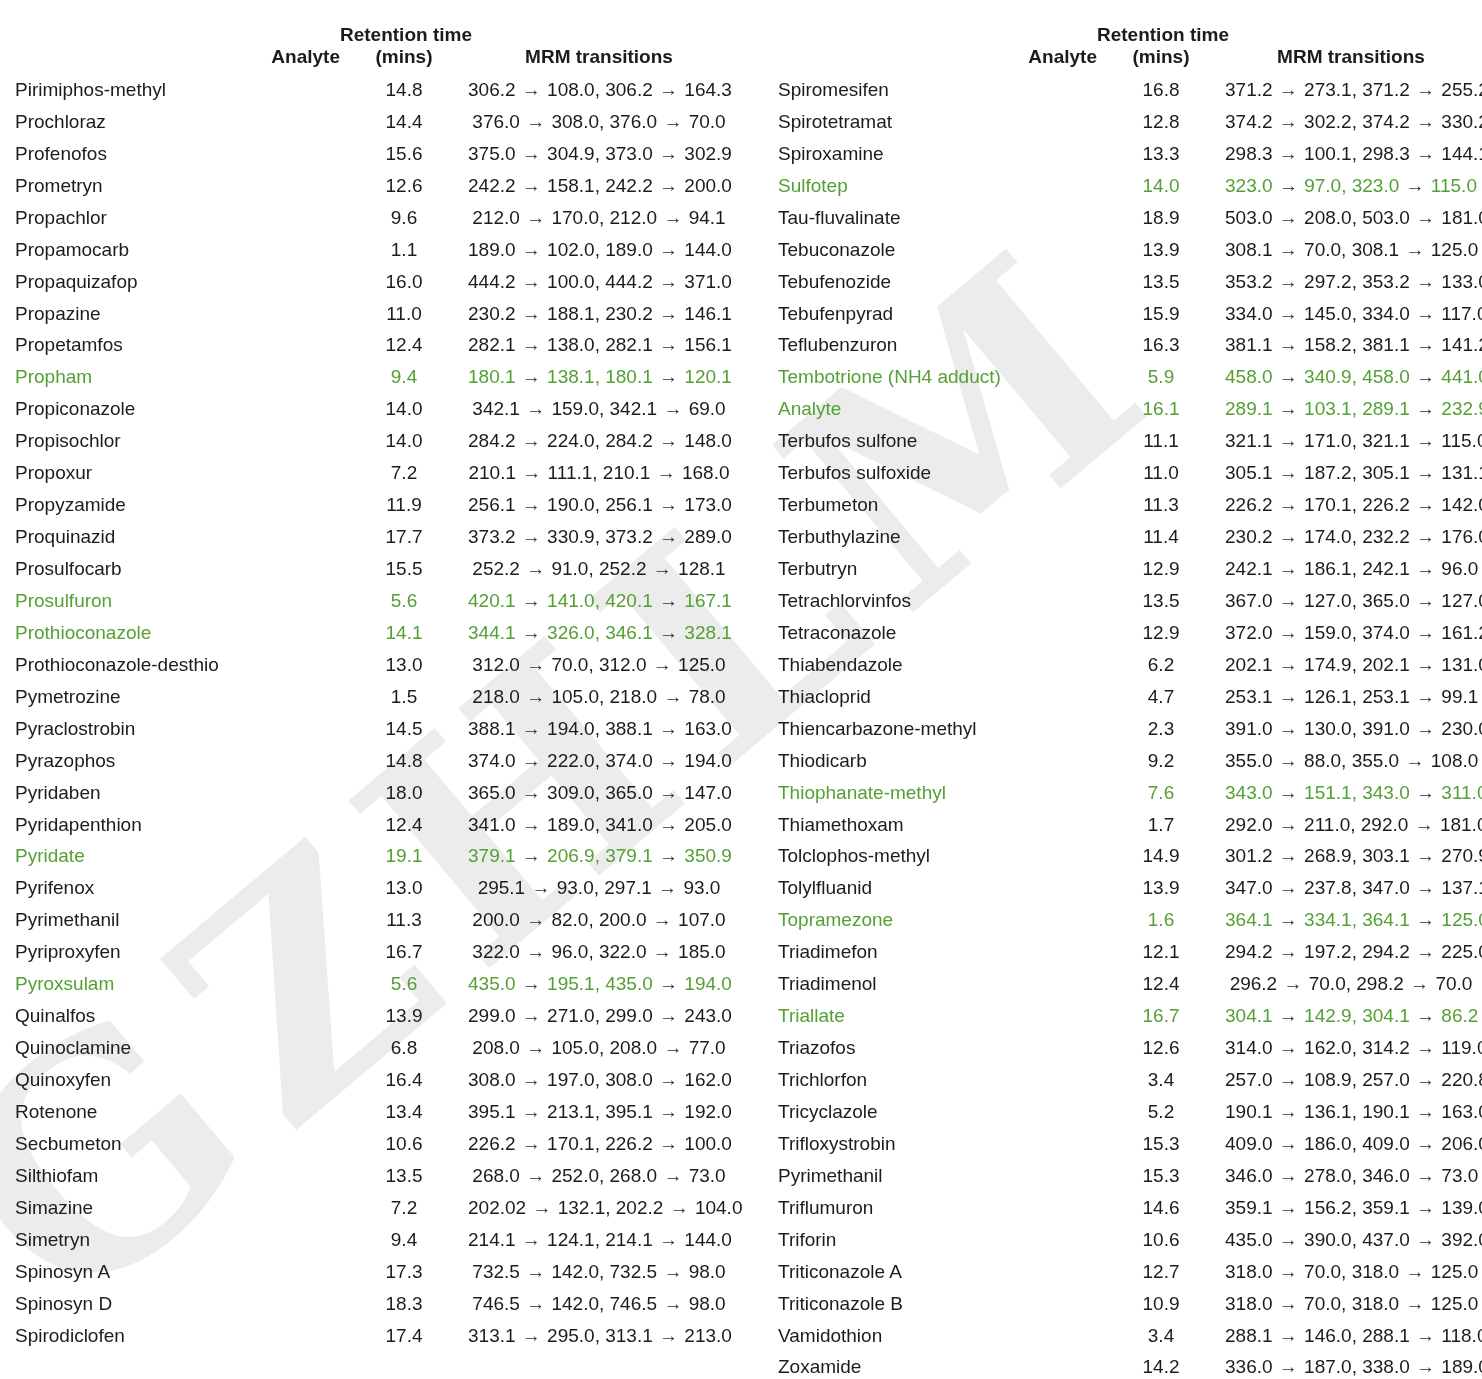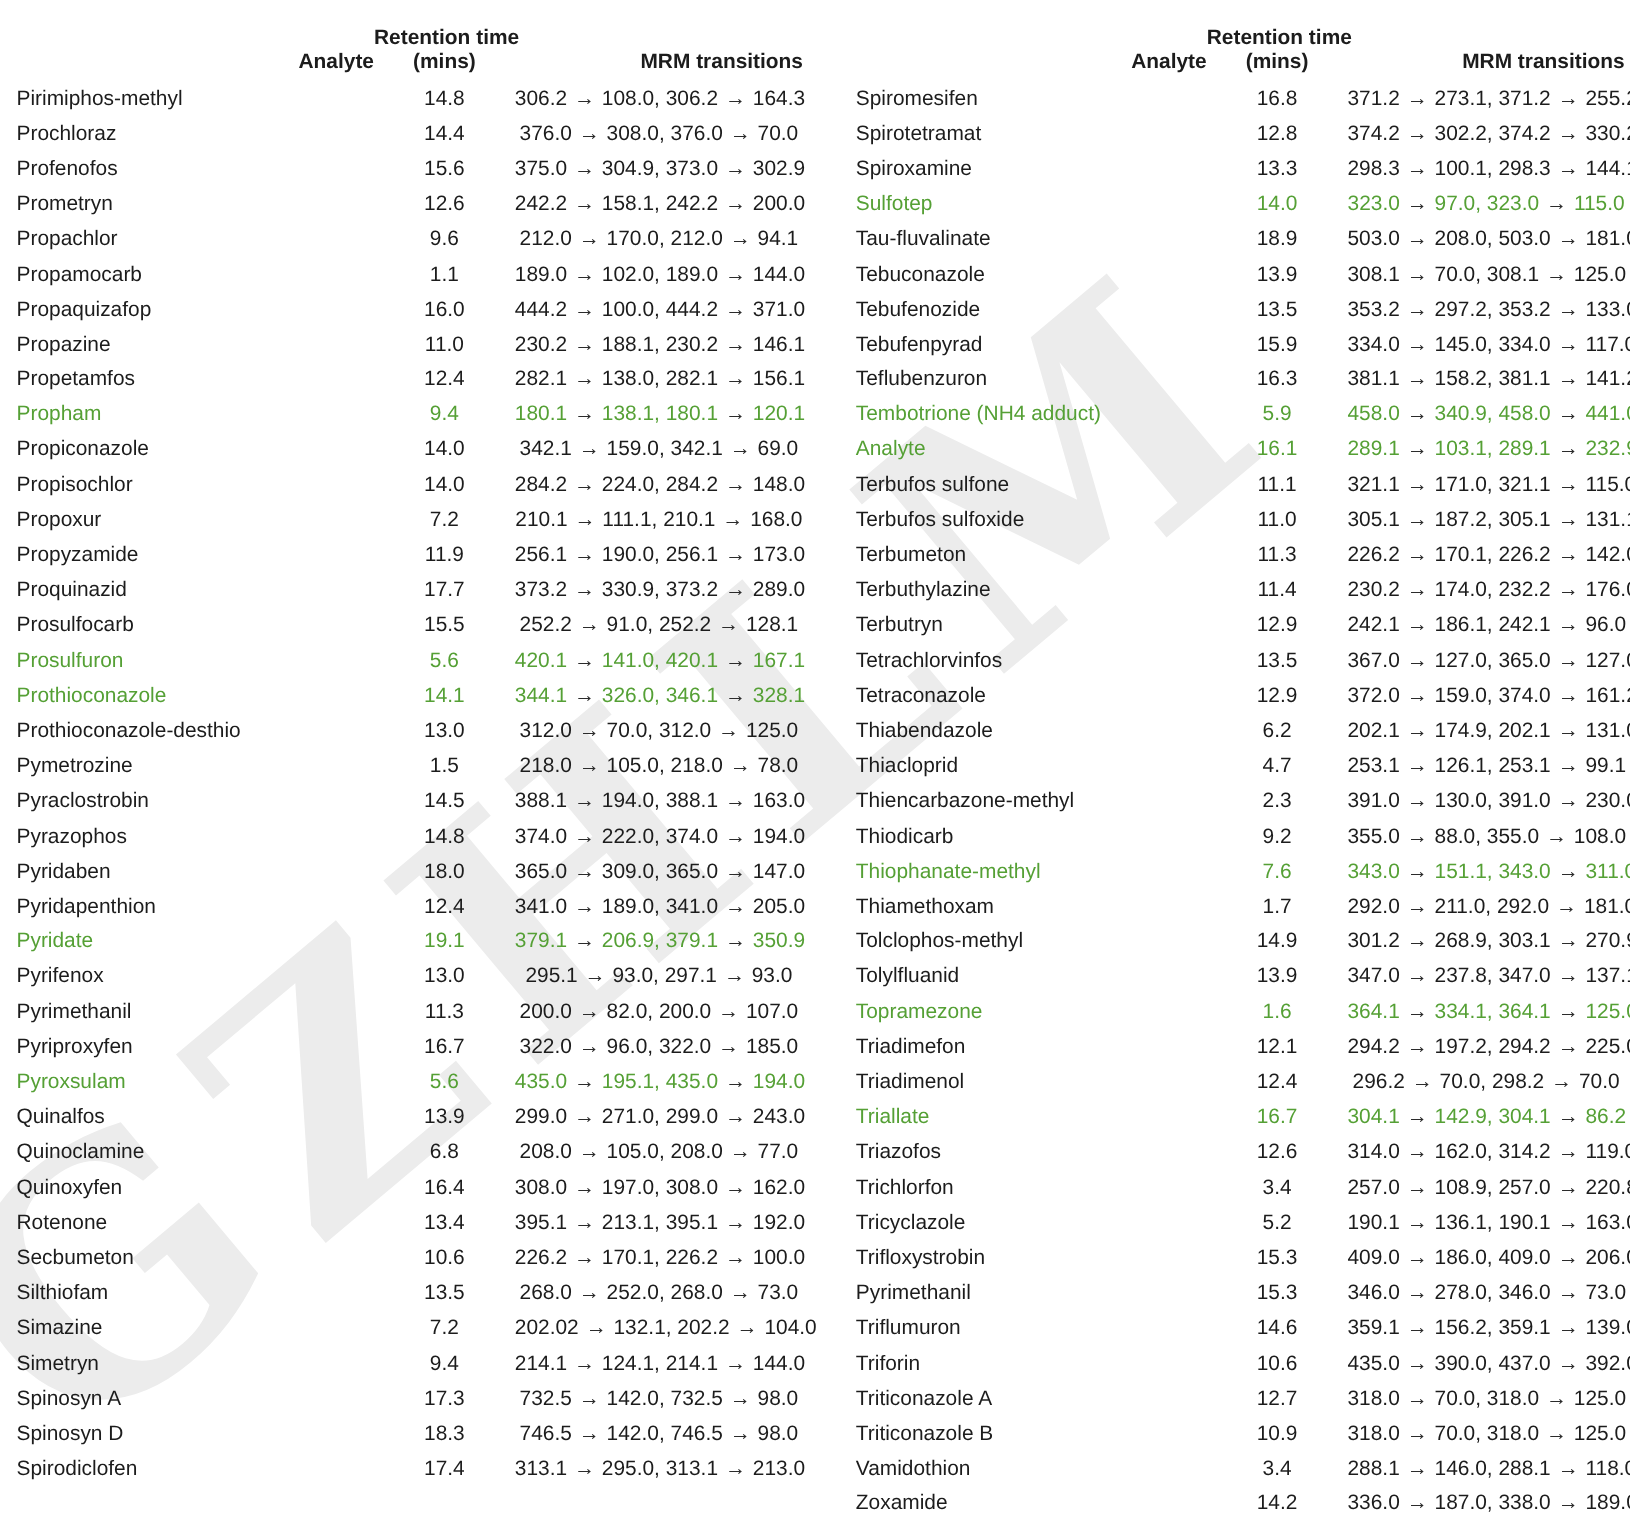--- a/index.html
+++ b/index.html
@@ -33,21 +33,21 @@
     align-items:end;
     z-index:2;
     font-weight:bold;
     font-size:19px;
     line-height:22px;
   }
   #left-head{left:15px;top:24px;grid-template-columns:325px 128px 262px;}
   #right-head{left:778px;top:24px;grid-template-columns:319px 128px 252px;}
   .h-analyte{text-align:right;}
   .h-rt{text-align:center;white-space:nowrap;}
-  .h-mrm{text-align:right;white-space:nowrap;}
+  .h-mrm{text-align:center;white-space:nowrap;}
   .tbl{
     position:absolute;
     top:74px;
     z-index:2;
   }
   #left-table{left:15px;}
   #right-table{left:778px;}
   .row{
     display:grid;
     height:31.95px;

